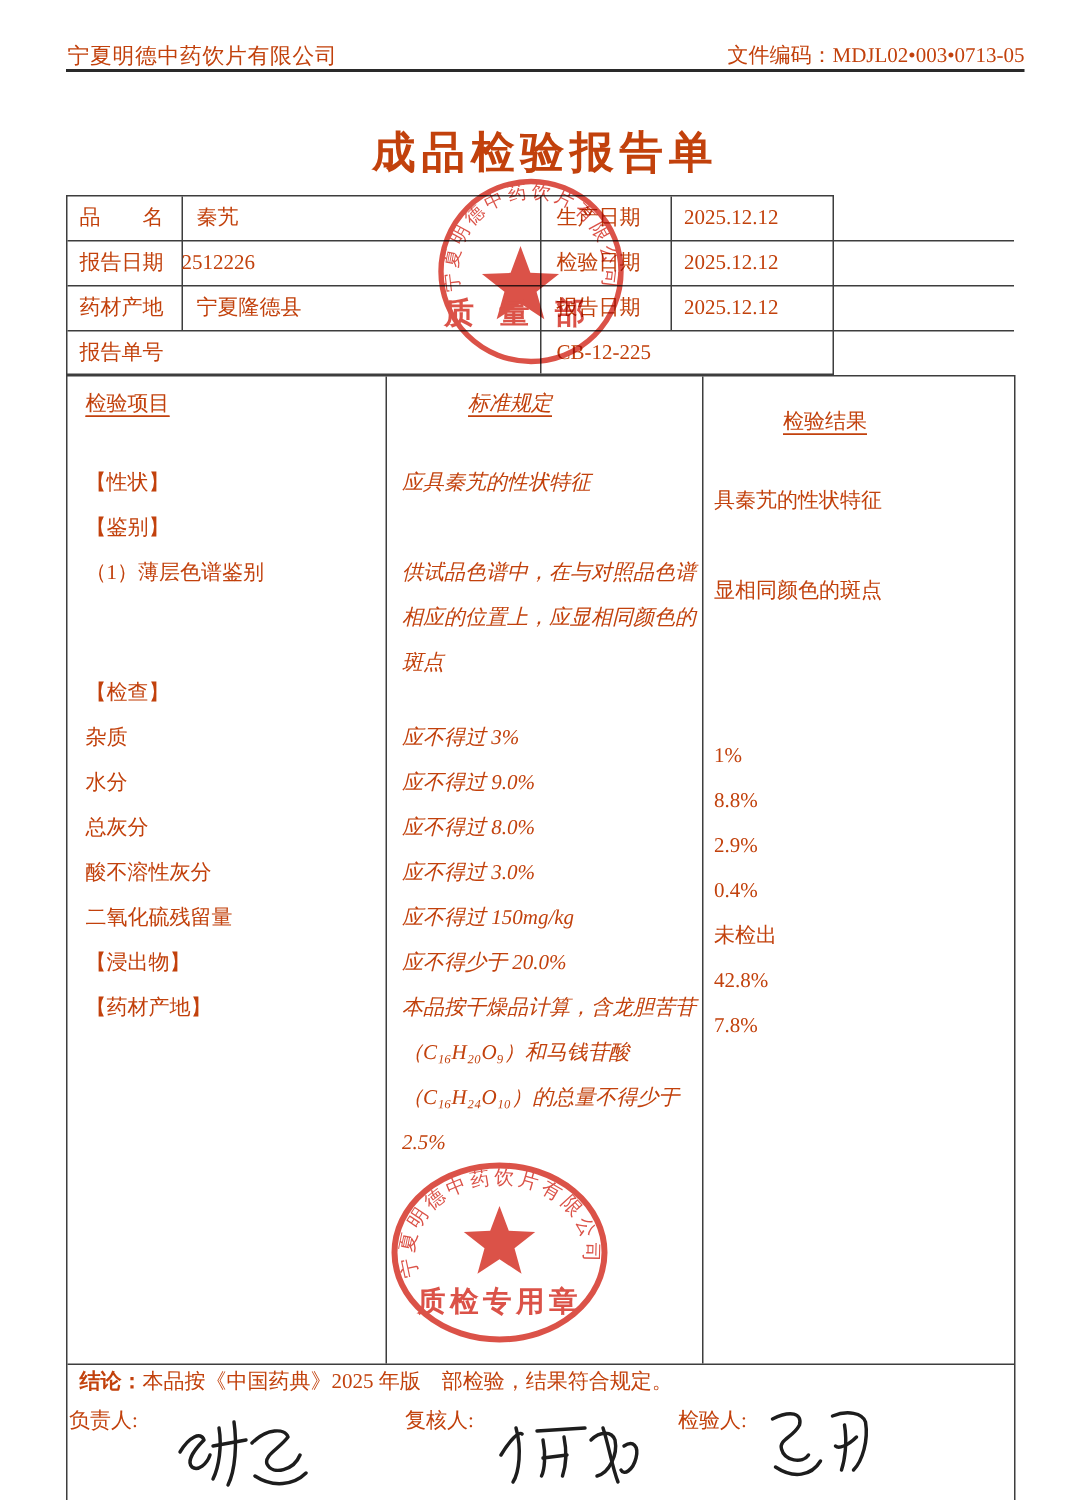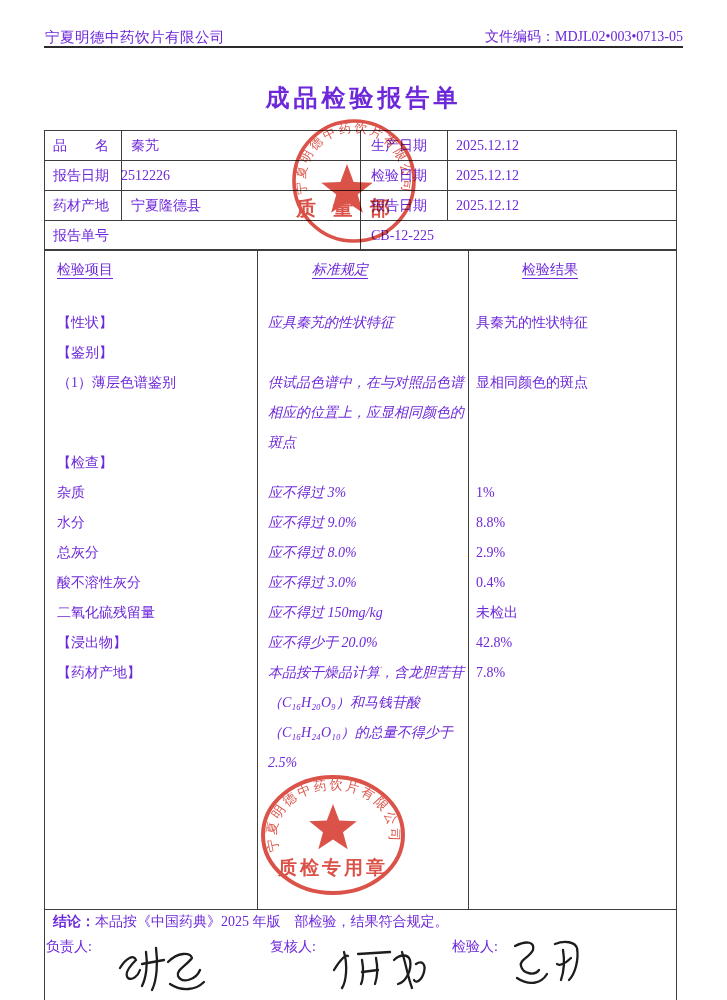--- a/index.html
+++ b/index.html
@@ -1,38 +1,38 @@
 <!DOCTYPE html>
 <html><head>
 <meta charset="utf-8">
 <style>
   html,body{margin:0;padding:0;background:#fff;}
   .page{
     position:relative;width:727px;height:1000px;background:#ffffff;
-    font-family:"Liberation Serif","DejaVu Serif",serif;color:#6d28d9;overflow:hidden;
+    font-family:"Liberation Serif","DejaVu Serif",serif;color:#c2410c;overflow:hidden;
   }
   .abs{position:absolute;}
   
   .company{left:45px;top:28px;font-size:14.5px;letter-spacing:.5px;}
   .doccode{right:44px;top:28px;font-size:14px;}
   .headrule{left:44px;top:46px;width:639px;height:2px;background:#2a2a2a;}
-  .title{left:0;top:82px;width:727px;text-align:center;font-size:24px;font-weight:bold;letter-spacing:4px;}
+  .title{left:0;top:82px;width:727px;text-align:center;font-size:29px;font-weight:bold;letter-spacing:4px;}
   
-  .info{left:44px;top:130px;width:633px;height:120px;border:1px solid #3d3d3d;box-sizing:border-box;font-size:14px;}
+  .info{left:44px;top:130px;width:512px;height:120px;border:1px solid #3d3d3d;box-sizing:border-box;font-size:14px;}
   .info .hline{position:absolute;left:0;width:631px;height:1px;background:#3d3d3d;}
   .info .vline{position:absolute;top:0;width:1px;background:#3d3d3d;}
   .cellt{position:absolute;height:30px;line-height:30px;white-space:nowrap;}
   
   .insp{left:44px;top:250px;width:633px;height:768px;border:1px solid #3d3d3d;box-sizing:border-box;font-size:14px;}
   .insp .v1{position:absolute;left:212px;top:0;width:1px;height:658px;background:#3d3d3d;}
   .insp .v2{position:absolute;left:423px;top:0;width:1px;height:658px;background:#3d3d3d;}
   .irow{position:absolute;left:0;width:631px;}
   .c-item{position:absolute;left:12px;width:192px;line-height:30px;}
   .c-std{position:absolute;left:223px;width:196px;line-height:30px;font-style:italic;}
-  .c-res{position:absolute;left:431px;width:192px;line-height:30px;}
+  .c-res{position:absolute;left:431px;width:192px;line-height:30px;margin-top:12px;}
   .hdr{font-size:14px;}
   .hdr span{text-decoration:underline;text-underline-offset:4px;}
   .concl{position:absolute;left:0;top:658px;width:631px;height:23px;border-top:1px solid #3d3d3d;line-height:23px;white-space:nowrap;}
   .concl .lbl{font-weight:bold;padding-left:8px;}
   
   .signoff{font-size:14px;}
   .stamp{mix-blend-mode:multiply;opacity:.88;}
   .sig path{fill:none;stroke:#1d1d1d;stroke-width:2.3;stroke-linecap:round;stroke-linejoin:round;}
 </style>
 </head>

